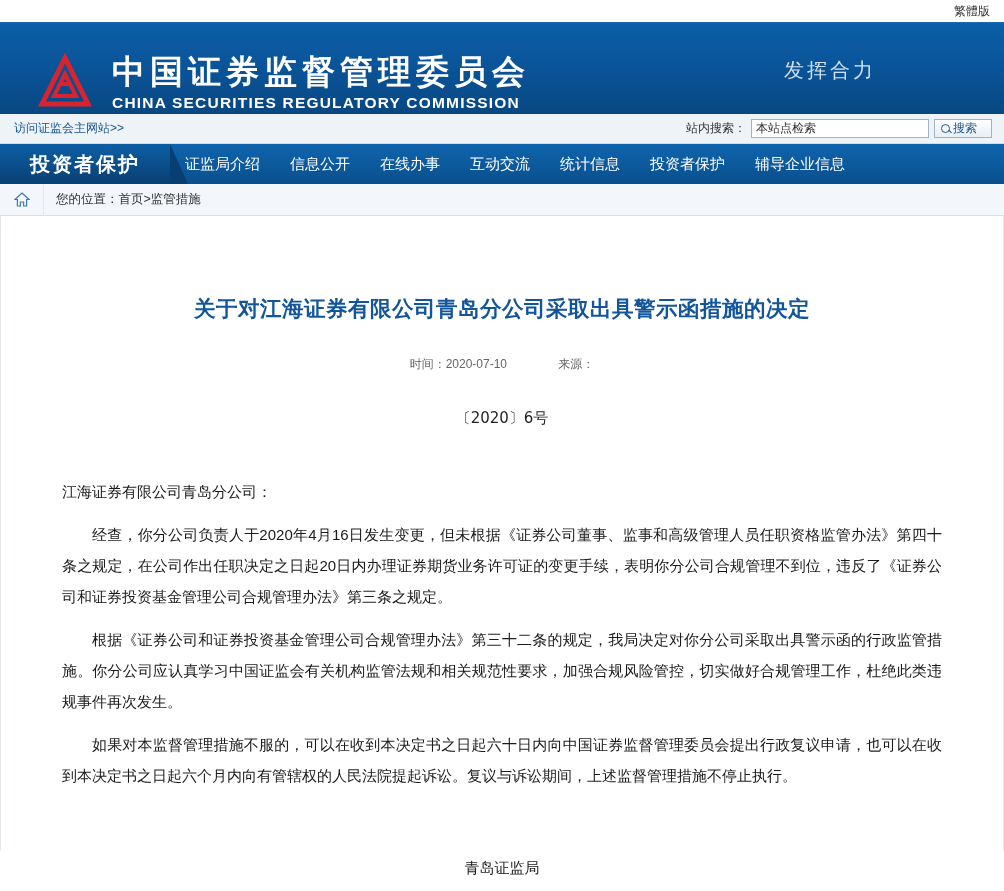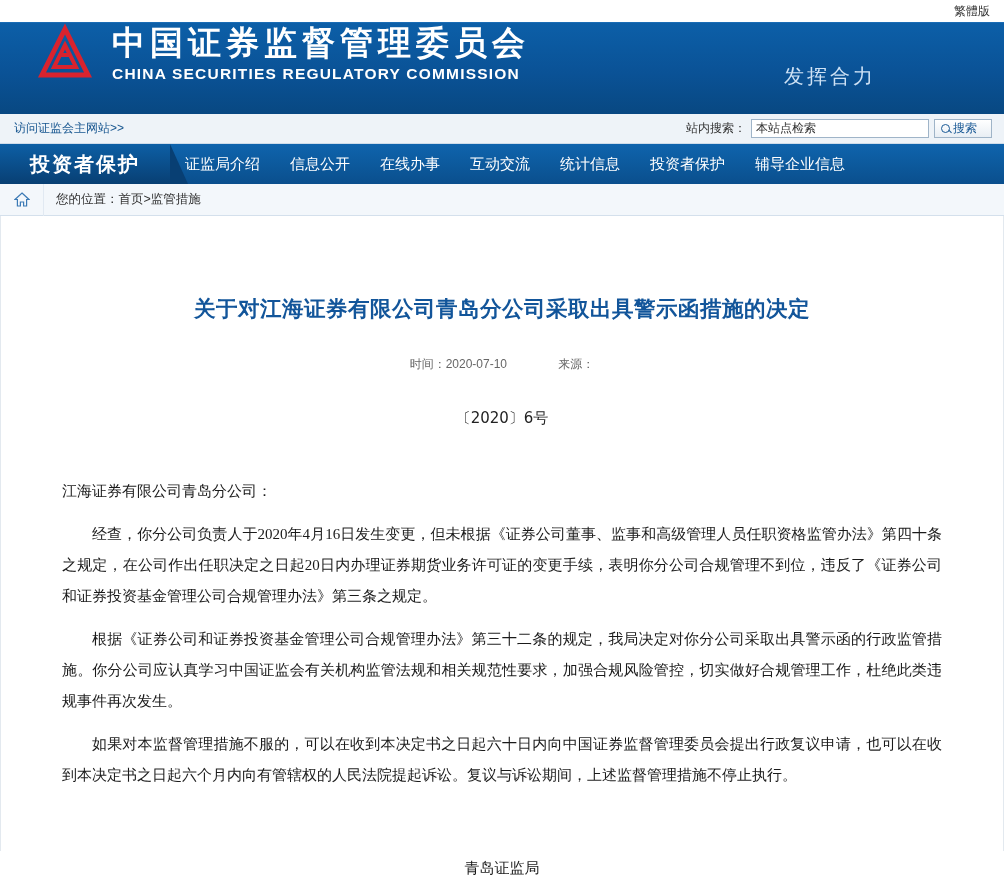--- a/index.html
+++ b/index.html
@@ -23,21 +23,21 @@
   }
   .topbar a { color: #333; text-decoration: none; }
 
   
   .banner {
     height: 92px;
     background: linear-gradient(to bottom, #0c5fa8 0%, #0a5296 55%, #084882 100%);
     position: relative;
     border-top: 1px solid #1a6cb5;
     display: flex;
-    align-items: flex-start;
+    align-items: flex-end;
   }
   .banner-inner {
     width: 1004px;
     display: flex;
     align-items: center;
     padding-left: 34px;
   }
   .logo-mark {
     width: 62px; height: 62px;
     position: relative;
@@ -58,21 +58,21 @@
     color: #ffffff;
     font-size: 15.5px;
     font-weight: bold;
     letter-spacing: 1.2px;
     line-height: 20px;
     margin-top: 2px;
   }
   .slogan {
     position: absolute;
     right: 128px;
-    top: 40px;
+    top: 34px;
     color: #cfe2f5;
     font-size: 20px;
     letter-spacing: 3px;
     font-family: "DejaVu Sans", "Liberation Sans", sans-serif;
   }
 
   
   .searchrow {
     height: 30px;
     background: #eef3f8;
@@ -208,21 +208,21 @@
     color: #222;
     margin-top: 36px;
     font-family: "DejaVu Sans", "Liberation Sans", sans-serif;
   }
   .doc-body {
     margin: 48px auto 16px;
     width: 880px;
     font-size: 15px;
     line-height: 31px;
     color: #1a1a1a;
-    font-family: Liberation Serif, serif;
+    font-family: Liberation Sans, sans-serif;
   }
   .doc-body p { margin: 0 0 12px 0; text-align: justify; }
   .doc-body p.indent { text-indent: 2em; }
   .sign {
     margin: 60px auto 0;
     width: 880px;
     text-align: center;
     font-size: 15px;
     line-height: 34px;
     color: #1a1a1a;

